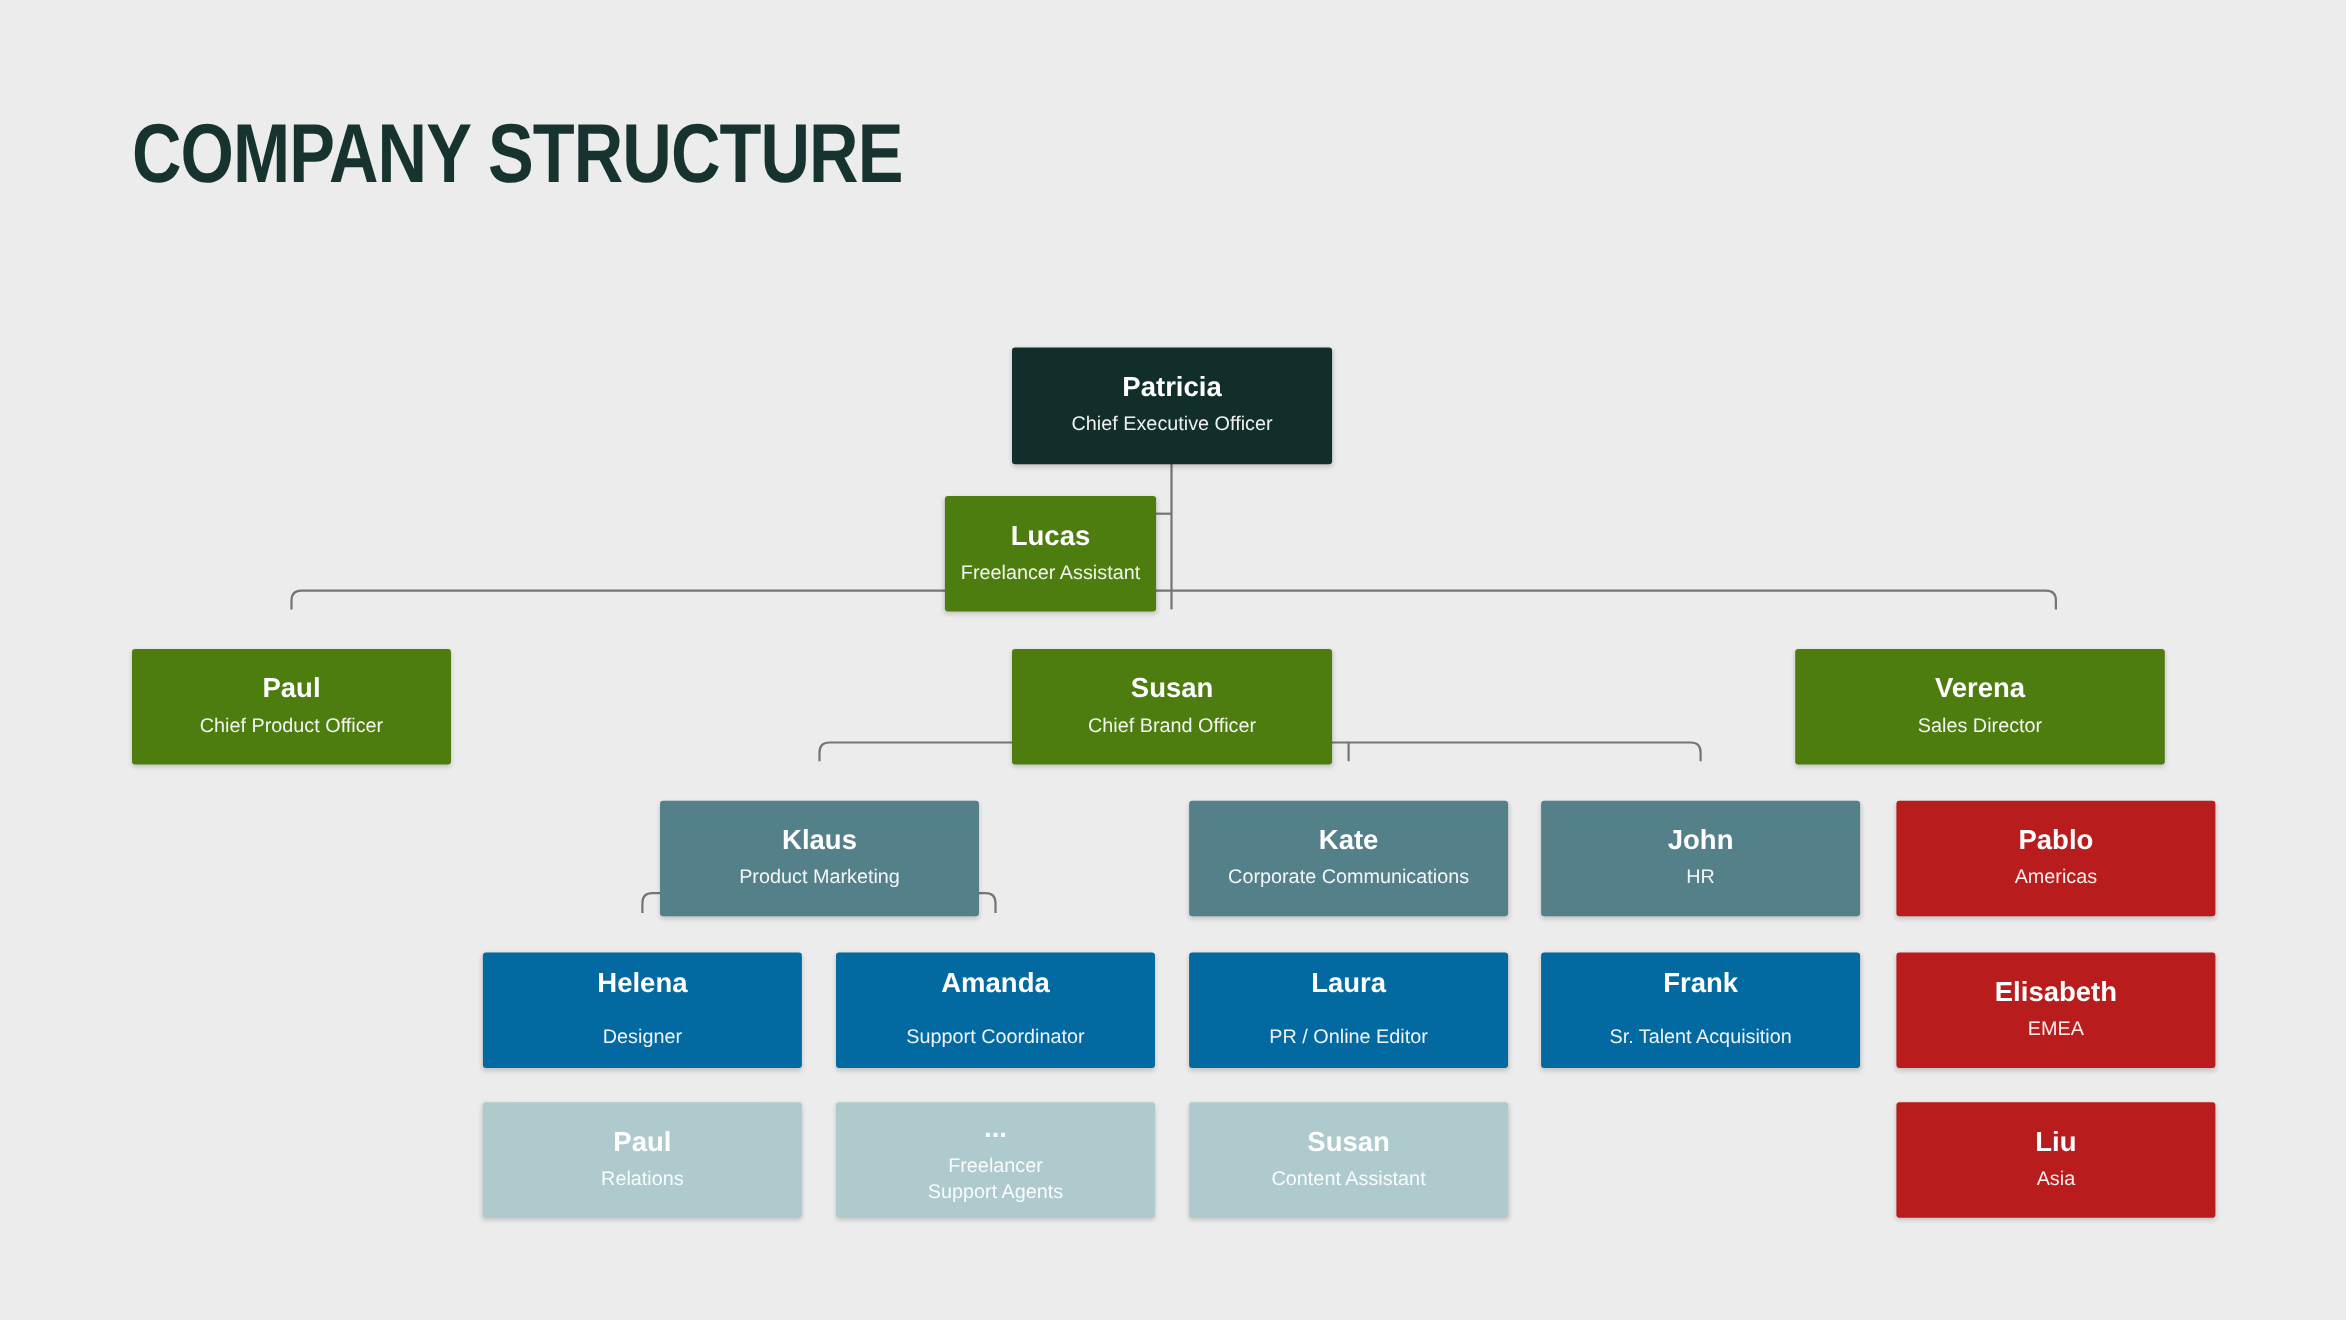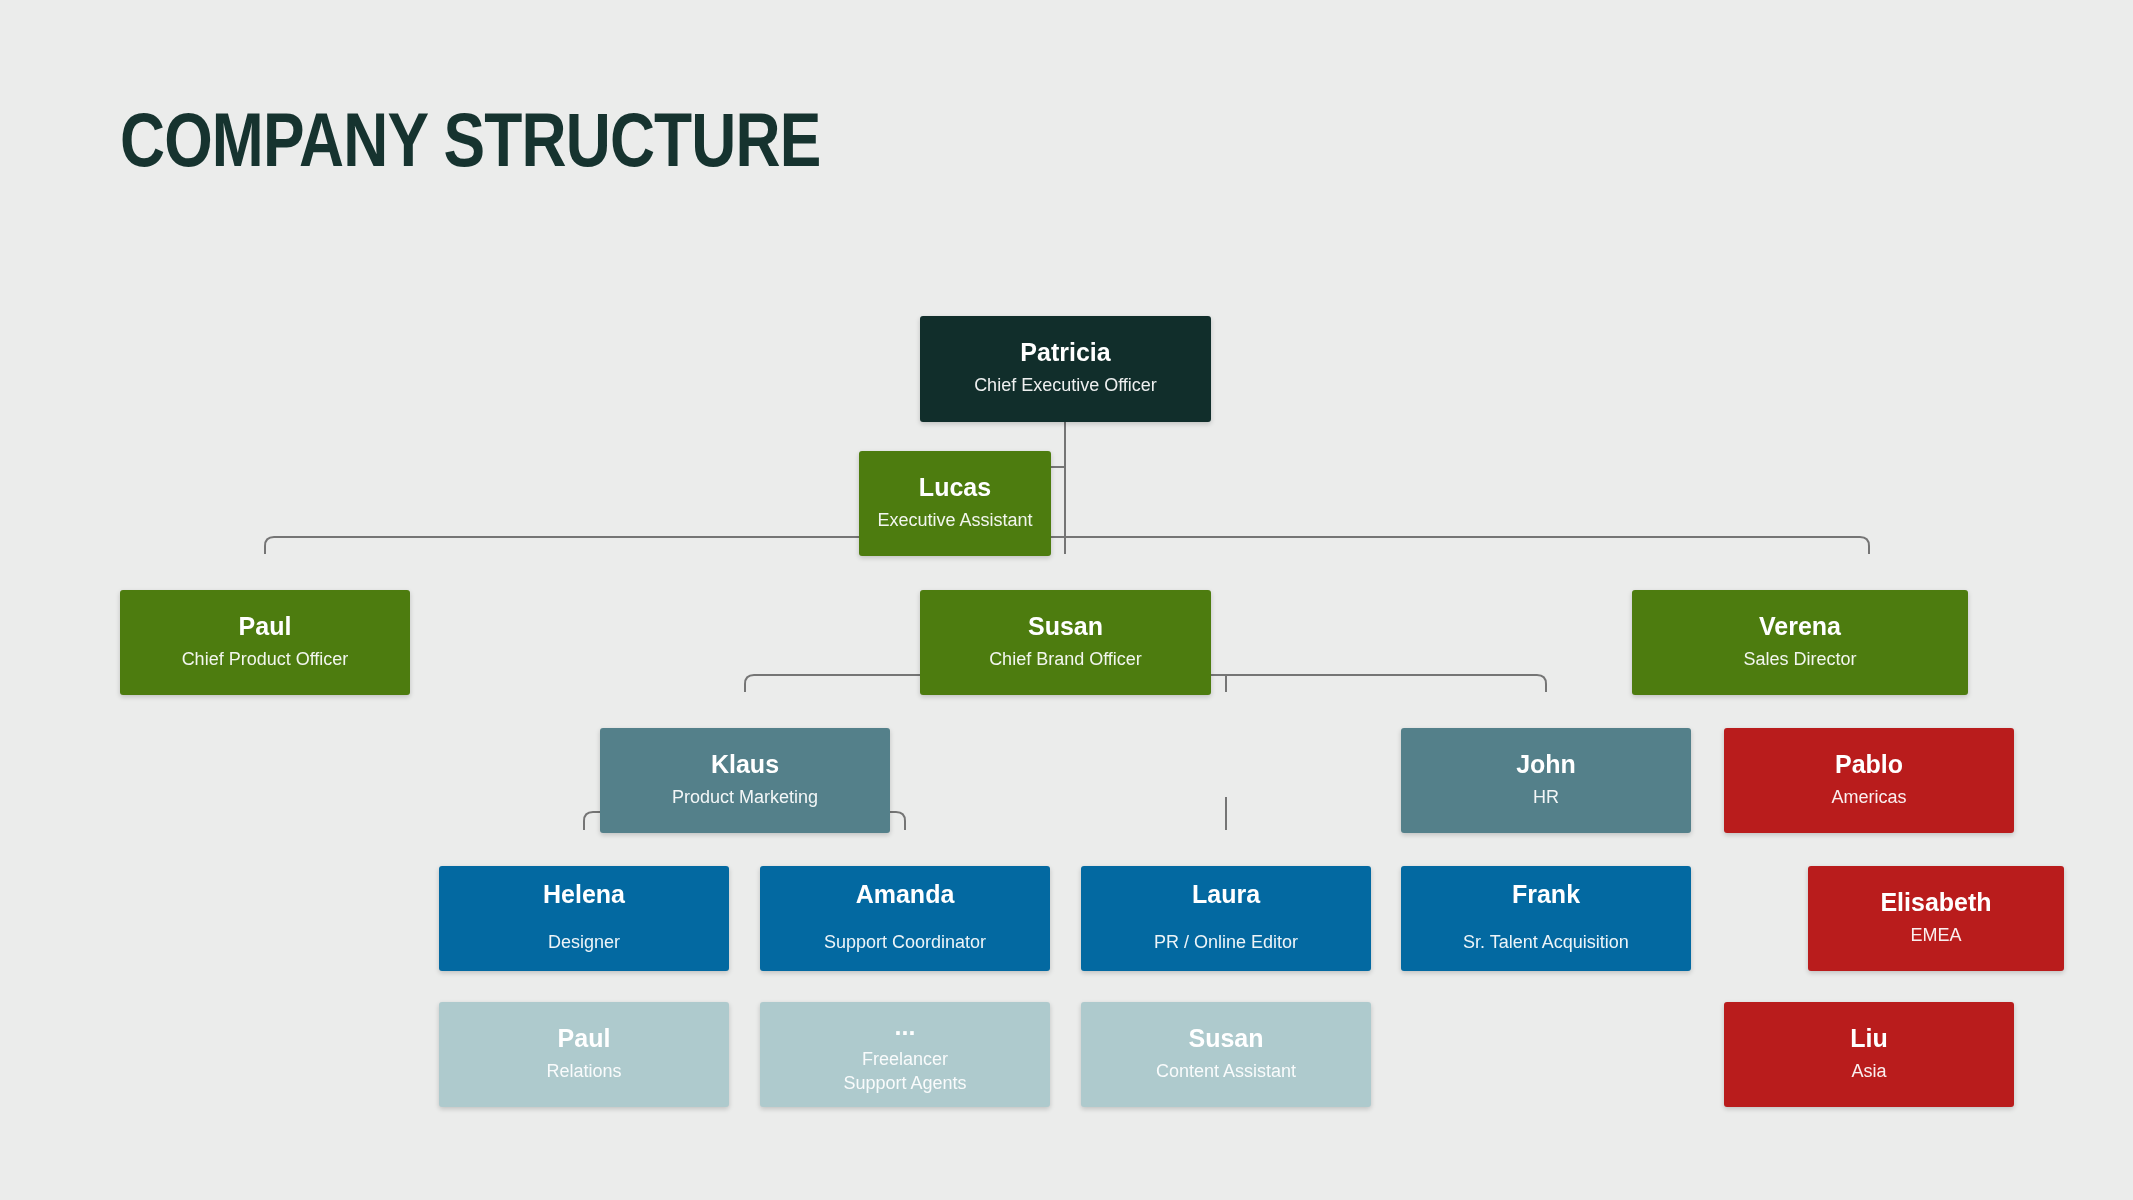--- a/index.html
+++ b/index.html
@@ -94,21 +94,21 @@
     <path d="M905 935 L905 966"></path>
   </svg>
 
   <div class="node lvl-exec" style="left:920px;top:280px;width:291px;height:106px">
     <div class="name">Patricia</div>
     <div class="role">Chief Executive Officer</div>
   </div>
 
   <div class="node lvl-mgmt" style="left:859px;top:415px;width:192px">
     <div class="name">Lucas</div>
-    <div class="role">Executive Assistant</div>
+    <div class="role">Freelancer Assistant</div>
   </div>
 
   <div class="node lvl-mgmt" style="left:120px;top:554px;width:290px">
     <div class="name">Paul</div>
     <div class="role">Chief Product Officer</div>
   </div>
 
   <div class="node lvl-mgmt" style="left:920px;top:554px;width:291px">
     <div class="name">Susan</div>
     <div class="role">Chief Brand Officer</div>
@@ -118,20 +118,24 @@
     <div class="name">Verena</div>
     <div class="role">Sales Director</div>
   </div>
 
 
   <div class="node lvl-dept" style="left:600px;top:692px;width:290px">
     <div class="name">Klaus</div>
     <div class="role">Product Marketing</div>
   </div>
 
+  <div class="node lvl-dept" style="left:1081px;top:692px;width:290px">
+    <div class="name">Kate</div>
+    <div class="role">Corporate Communications</div>
+  </div>
 
   <div class="node lvl-dept" style="left:1401px;top:692px;width:290px">
     <div class="name">John</div>
     <div class="role">HR</div>
   </div>
 
   <div class="node lvl-sales" style="left:1724px;top:692px;width:290px">
     <div class="name">Pablo</div>
     <div class="role">Americas</div>
   </div>
@@ -149,21 +153,21 @@
   <div class="node lvl-team" style="left:1081px;top:830px;width:290px">
     <div class="name">Laura</div>
     <div class="role">PR / Online Editor</div>
   </div>
 
   <div class="node lvl-team" style="left:1401px;top:830px;width:290px">
     <div class="name">Frank</div>
     <div class="role">Sr. Talent Acquisition</div>
   </div>
 
-  <div class="node lvl-sales" style="left:1808px;top:830px;width:256px">
+  <div class="node lvl-sales" style="left:1724px;top:830px;width:290px">
     <div class="name">Elisabeth</div>
     <div class="role">EMEA</div>
   </div>
 
   <div class="node lvl-support" style="left:439px;top:966px;width:290px">
     <div class="name">Paul</div>
     <div class="role">Relations</div>
   </div>
 
   <div class="node lvl-support" style="left:760px;top:966px;width:290px">

